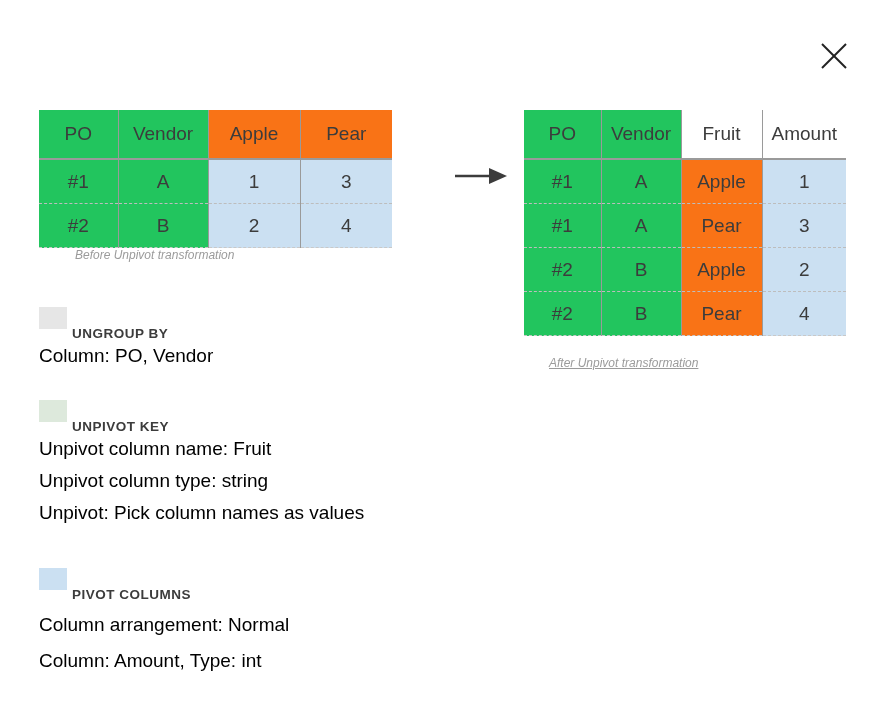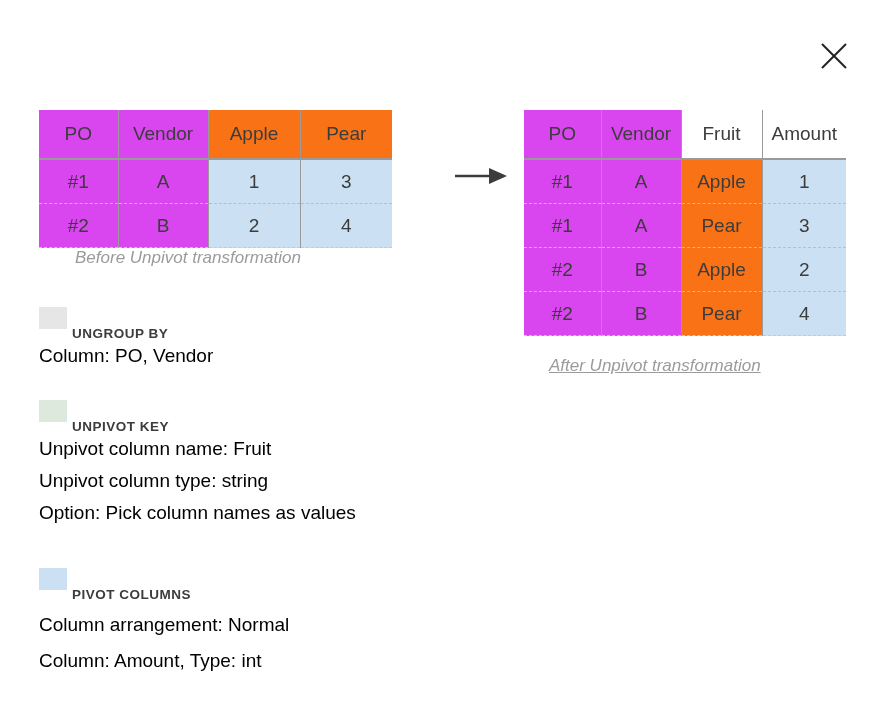--- a/index.html
+++ b/index.html
@@ -63,31 +63,31 @@
     border-bottom: 2px solid #9a9a9a;
   }
   .tbl tr.body-row td {
     border-bottom: 1px dashed #bdbdbd;
   }
   .tbl tr.body-row.last td {
     border-bottom: 1px dashed #c9c9c9;
   }
 
   
-  .c-gray  { background: #d946ef; }
+  .c-gray  { background: #22c55e; }
   .c-green { background: #f97316; }
   .c-blue  { background: #cbe0f2; }
   .c-white { background: #ffffff; }
 
   
   .sep-r { border-right: 1px solid #9a9a9a; }
 
   .caption {
     position: absolute;
-    font-size: 17px;
+    font-size: 12px;
     font-style: italic;
     color: #9b9b9b;
     white-space: nowrap;
   }
 
   
   #flow-arrow {
     position: absolute;
     left: 455px;
     top: 165px;
@@ -224,21 +224,21 @@
   <div class="detail-line" style="margin-top:14px;">Column: PO, Vendor</div>
 </div>
 
 <div class="legend-group" style="top:400px;">
   <div class="legend-head">
     <div class="swatch" style="background:#dde9dc;"></div>
     <div class="legend-label">UNPIVOT KEY</div>
   </div>
   <div class="detail-line" style="margin-top:14px;">Unpivot column name: Fruit</div>
   <div class="detail-line" style="margin-top:10px;">Unpivot column type: string</div>
-  <div class="detail-line" style="margin-top:10px;">Option: Pick column names as values</div>
+  <div class="detail-line" style="margin-top:10px;">Unpivot: Pick column names as values</div>
 </div>
 
 <div class="legend-group" style="top:568px;">
   <div class="legend-head">
     <div class="swatch" style="background:#cbe0f2;"></div>
     <div class="legend-label">PIVOT COLUMNS</div>
   </div>
   <div class="detail-line" style="margin-top:22px;">Column arrangement: Normal</div>
   <div class="detail-line" style="margin-top:14px;">Column: Amount, Type: int</div>
 </div>

